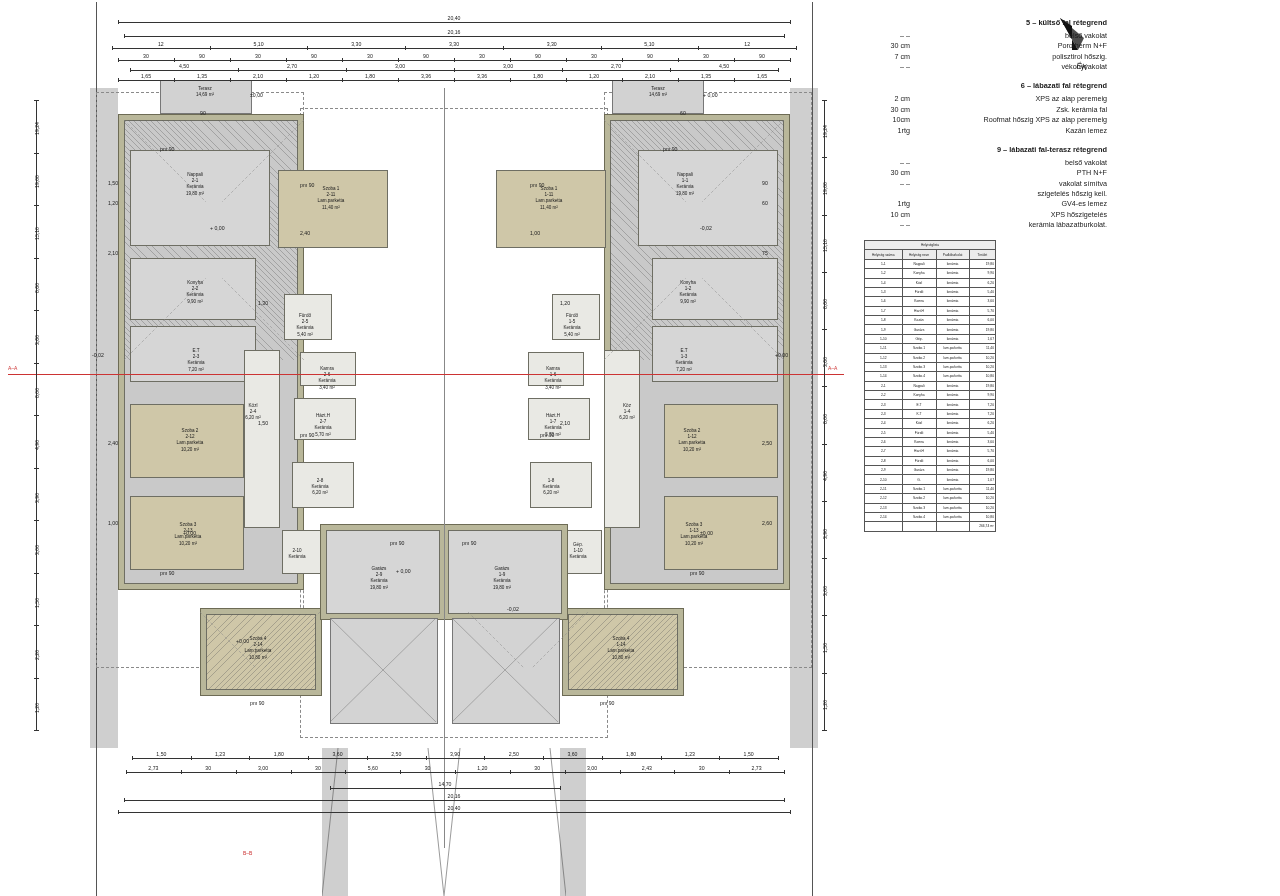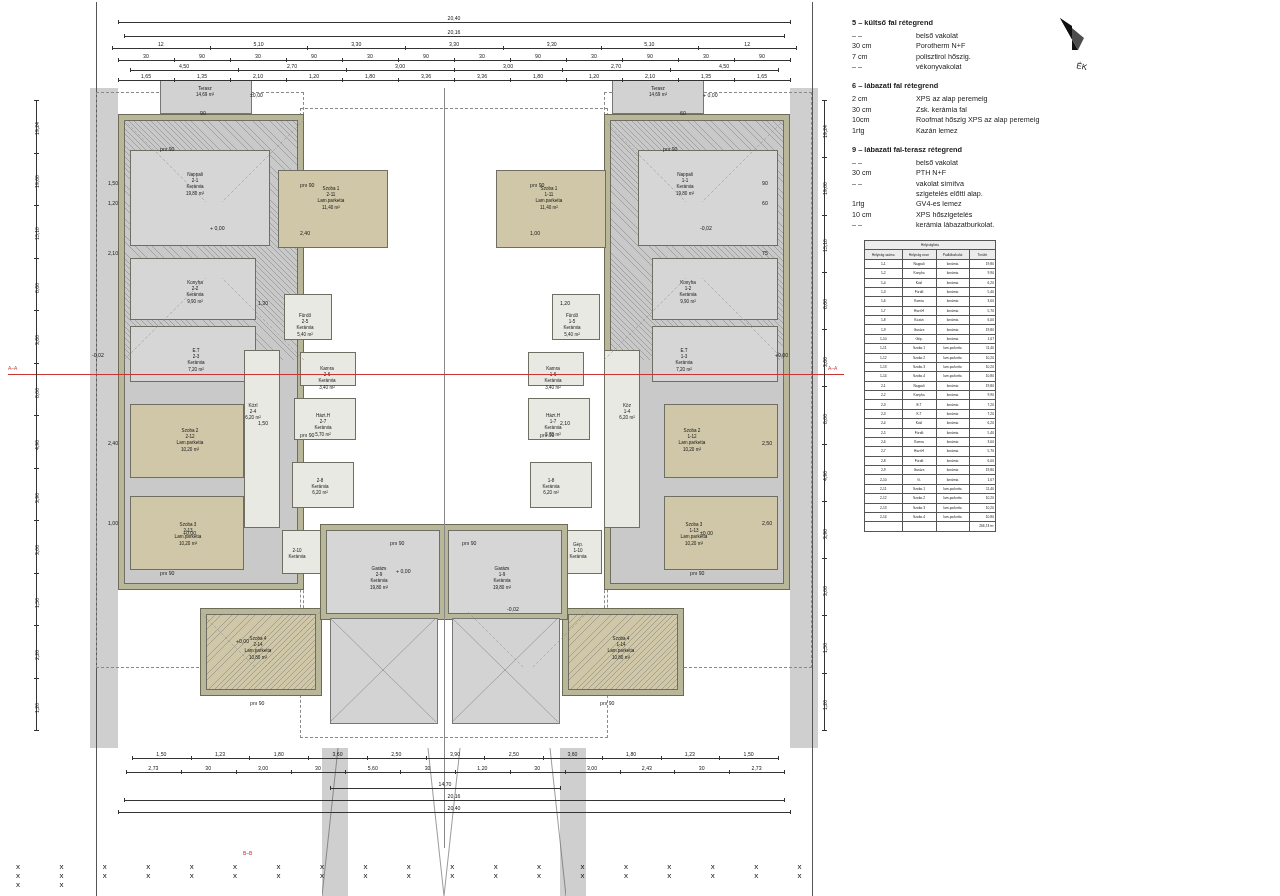--- a/index.html
+++ b/index.html
@@ -25,21 +25,21 @@
   .hatch{position:absolute;
      background-image:repeating-linear-gradient(45deg,rgba(90,90,90,.35) 0 0.6px,transparent 0.6px 4px);}
   .hatch2{position:absolute;
      background-image:repeating-linear-gradient(-45deg,rgba(90,90,90,.35) 0 0.6px,transparent 0.6px 4px);}
   .dashbox{position:absolute;border:0.6px dashed #8a8a8a;box-sizing:border-box;}
   .terrace{position:absolute;background:#d2d2d2;border:0.5px solid #777;box-sizing:border-box;}
   .roomlabel{position:absolute;text-align:center;font-size:4.6px;line-height:1.35;color:#1c1c1c;
              transform:translateX(-50%);white-space:nowrap;}
 
   
-  .legend{position:absolute;left:852px;top:18px;width:255px;font-size:7.2px;line-height:1.45;}
+  .legend{position:absolute;left:852px;top:18px;width:255px;font-size:7.2px;line-height:1.45;text-align:right;}
   .legend h4{margin:0 0 2px 0;font-size:7.4px;font-weight:bold;}
   .lrow{display:flex;gap:6px;}
   .lrow .k{width:58px;flex:none;}
   .lrow .v{flex:1;}
   .lblock{margin-bottom:9px;}
 
   
   .tablewrap{position:absolute;left:864px;top:240px;width:132px;}
   table.helyi{border-collapse:collapse;width:132px;font-size:3.3px;}
   table.helyi th,table.helyi td{border:0.4px solid #555;padding:0.6px 1px;text-align:center;
@@ -119,21 +119,21 @@
       <div class="lrow">
           <div class="k">30 cm</div>
           <div class="v">PTH N+F</div>
         </div>
       <div class="lrow">
           <div class="k">– –</div>
           <div class="v">vakolat símítva</div>
         </div>
       <div class="lrow">
           <div class="k"></div>
-          <div class="v">szigetelés előtti alap.</div>
+          <div class="v">szigetelés hőszig keil.</div>
         </div>
       <div class="lrow">
           <div class="k">1rtg</div>
           <div class="v">GV4-es lemez</div>
         </div>
       <div class="lrow">
           <div class="k">10 cm</div>
           <div class="v">XPS hőszigetelés</div>
         </div>
       <div class="lrow">
@@ -622,21 +622,20 @@
         <div class="txt" style="left: 462px; top: 540px;">pm 90</div>
         <div class="txt" style="left: 300px; top: 432px;">pm 90</div>
         <div class="txt" style="left: 540px; top: 432px;">pm 90</div>
       </div>
 
     <div class="abs" style="left:8px;top:374px;width:836px;height:0.6px;background:#cc3333;"></div>
     <div class="axis-label" style="left:8px;top:365px;">A–A</div>
     <div class="axis-label" style="left:828px;top:365px;">A–A</div>
     <div class="bb" style="left:243px;top:850px;">B–B</div>
 
-    <div class="xrow" style="left:16px;top:862px;">x x x x x x x x x x x x x x x x x x x x x x x x x x x x x x x x x x x x x x x x</div>
 
     <div id="dims-layer">
         <div class="dimline" style="left: 118px; top: 22px; width: 672px;"></div>
         <div class="tick" style="left: 118px; top: 20px; height: 4px;"></div>
         <div class="tick" style="left: 790px; top: 20px; height: 4px;"></div>
         <div class="txt c" style="left: 454px; top: 15px;">20,40</div>
         <div class="dimline" style="left: 124px; top: 36px; width: 660px;"></div>
         <div class="tick" style="left: 124px; top: 34px; height: 4px;"></div>
         <div class="tick" style="left: 784px; top: 34px; height: 4px;"></div>
         <div class="txt c" style="left: 454px; top: 29px;">20,16</div>

